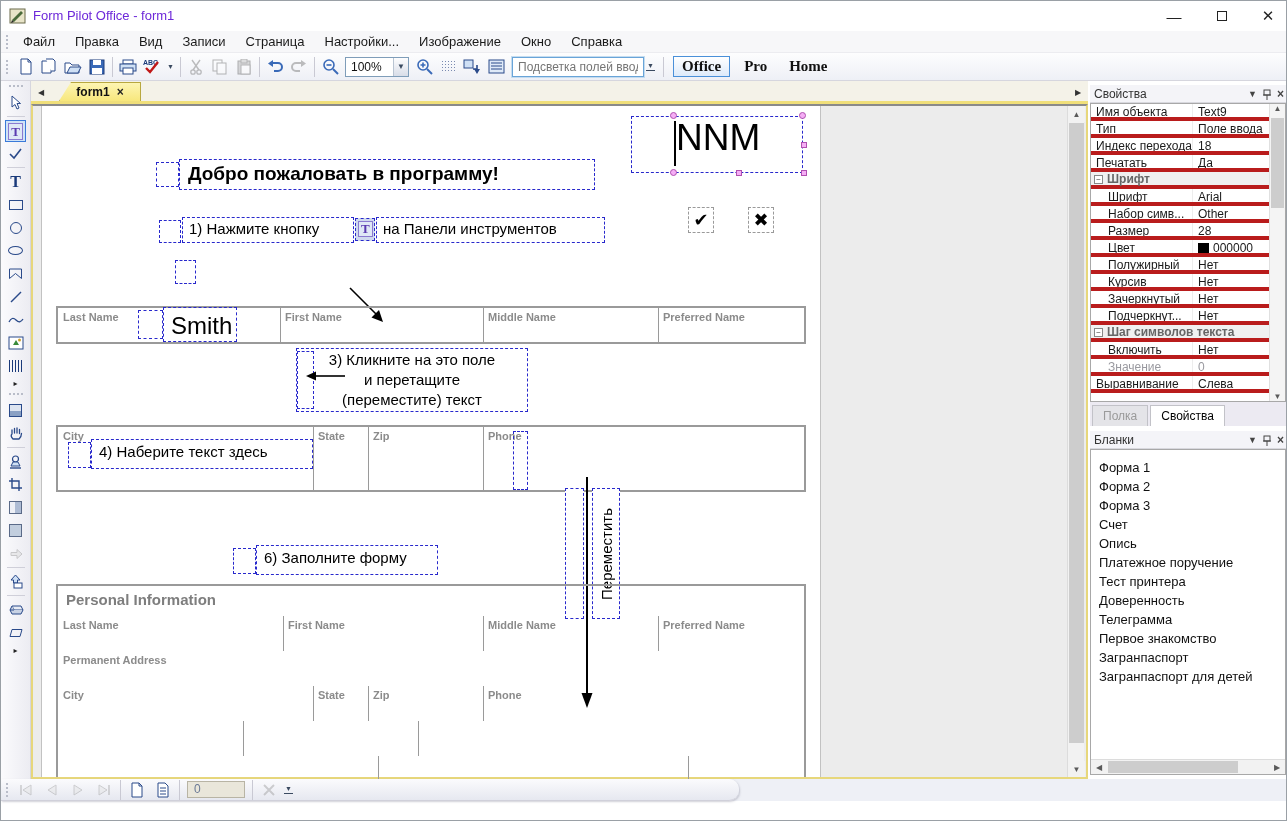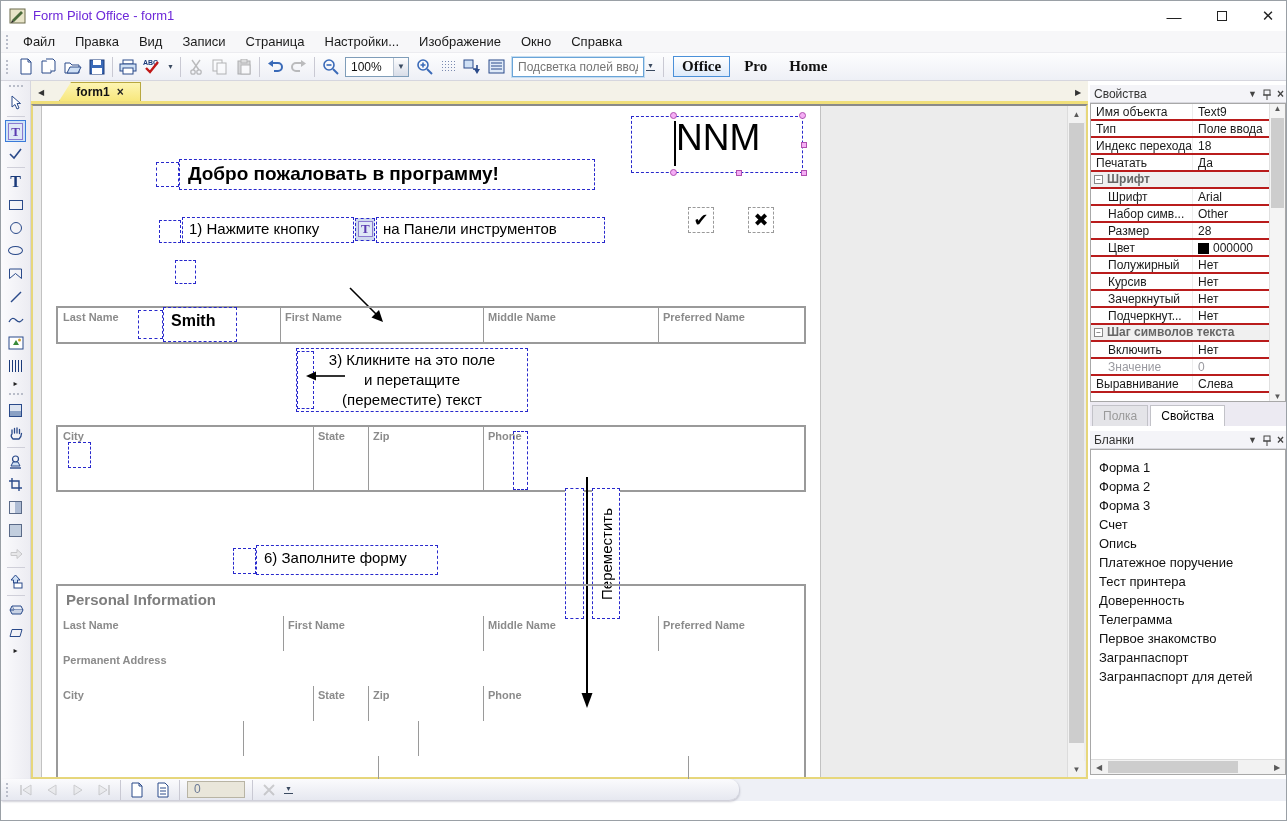--- a/index.html
+++ b/index.html
@@ -78,21 +78,21 @@
   .sb-thumb { position:absolute; left:1px; width:15px; background:#cdcdcd; }
 
   
   .panel { position:absolute; left:1089px; width:196px; }
   .phead { position:relative; height:18px; border-bottom:1px solid #d8d8de; background:#f4f4f8; }
   .phead .ptitle { position:absolute; left:4px; top:2px; font-size:12px; color:#333; }
   .phead .picons { position:absolute; right:2px; top:2px; display:flex; gap:6px; align-items:center; }
   .phead .pic { font-size:9px; color:#444; }
   .pbody { position:relative; background:#ffffff; border:1px solid #a8a8a8; }
 
-  .prow { position:relative; height:17px; border-bottom:2px solid #b91c1c; font-size:12px; display:flex; }
+  .prow { position:relative; height:17px; border-bottom:4px solid #b91c1c; font-size:12px; display:flex; }
   .plab { width:102px; padding-left:5px; line-height:16px; color:#1a1a1a; border-right:1px solid #ededed; overflow:hidden; white-space:nowrap; }
   .plab.indent { padding-left:17px; }
   .pval { flex:1; padding-left:5px; line-height:16px; color:#1a1a1a; overflow:hidden; white-space:nowrap; }
   .pgroup { background:#f0f0f0; font-weight:bold; color:#666; }
   .pgroup .gm { display:inline-block; width:9px; height:9px; border:1px solid #888; background:#fff; color:#444; font-size:8px; line-height:7px; text-align:center; margin:3px 4px 0 3px; font-weight:normal; }
   .gray { color:#9a9aa0 !important; }
   .swatch { display:inline-block; width:11px; height:11px; background:#000; margin:2px 4px 0 0; vertical-align:-2px; }
 
   .ptabs { position:relative; height:24px; display:flex; align-items:flex-end; background:#eceaf2; padding-left:2px; }
   .ptab { font-size:12px; padding:3px 10px; border:1px solid #c2c2c8; border-bottom:none; background:#e4e4e8; color:#9a9a9a; margin-right:2px; }
@@ -437,21 +437,21 @@
       <div class="vln" style="left:425px;top:0;height:34px;"></div>
       <div class="vln" style="left:600px;top:0;height:34px;"></div>
       <span class="clabel" style="left:5px;top:3px;">Last Name</span>
       <span class="clabel" style="left:227px;top:3px;">First Name</span>
       <span class="clabel" style="left:430px;top:3px;">Middle Name</span>
       <span class="clabel" style="left:605px;top:3px;">Preferred Name</span>
     </div>
 
     <div class="bdash" style="left:105px;top:204px;width:25px;height:29px;"></div>
     <div class="bdash" style="left:130px;top:201px;width:74px;height:35px;">
-      <span style="position:absolute;left:7px;top:4px;font-size:16px;font-weight:bold;">Smith</span>
+      <span style="position:absolute;left:7px;top:4px;font-size:24px;font-weight:normal;">Smith</span>
     </div>
 
     <div class="bdash" style="left:263px;top:242px;width:232px;height:64px;text-align:center;">
       <div class="instr" style="line-height:20px;margin-top:1px;">3) Кликните на это поле</div>
       <div class="instr" style="line-height:20px;">и перетащите</div>
       <div class="instr" style="line-height:20px;">(переместите) текст</div>
     </div>
     <div class="bdash" style="left:264px;top:245px;width:17px;height:58px;"></div>
     <svg class="abs" style="left:272px;top:264px;" width="42" height="12">
       <path d="M10 6 H40" stroke="#000" stroke-width="1.6"></path>
@@ -462,20 +462,23 @@
       <div class="vln" style="left:255px;top:0;height:63px;"></div>
       <div class="vln" style="left:310px;top:0;height:63px;"></div>
       <div class="vln" style="left:425px;top:0;height:63px;"></div>
       <span class="clabel" style="left:5px;top:3px;">City</span>
       <span class="clabel" style="left:260px;top:3px;">State</span>
       <span class="clabel" style="left:315px;top:3px;">Zip</span>
       <span class="clabel" style="left:430px;top:3px;">Phone</span>
     </div>
 
     <div class="bdash" style="left:35px;top:336px;width:23px;height:26px;"></div>
+    <div class="bdash" style="left:58px;top:333px;width:222px;height:30px;">
+      <span class="instr" style="position:absolute;left:7px;top:3px;">4) Наберите текст здесь</span>
+    </div>
 
     <div class="bdash" style="left:480px;top:325px;width:15px;height:59px;"></div>
 
     <div class="bdash" style="left:532px;top:382px;width:19px;height:131px;background:#fff;"></div>
     <div class="bdash" style="left:559px;top:382px;width:28px;height:131px;background:#fff;">
       <span class="vtext">Переместить</span>
     </div>
     <svg class="abs" style="left:547px;top:371px;" width="14" height="232">
       <path d="M7 0 V218" stroke="#000" stroke-width="2"></path>
         <path d="M1.5 216 H12.5 L7 231 Z" fill="#000"></path>

